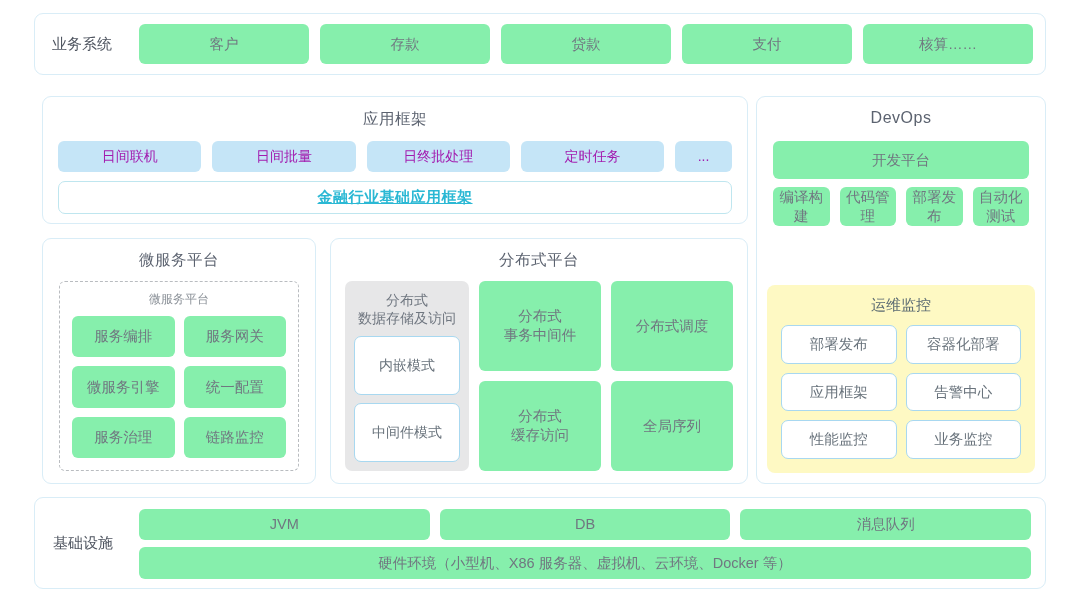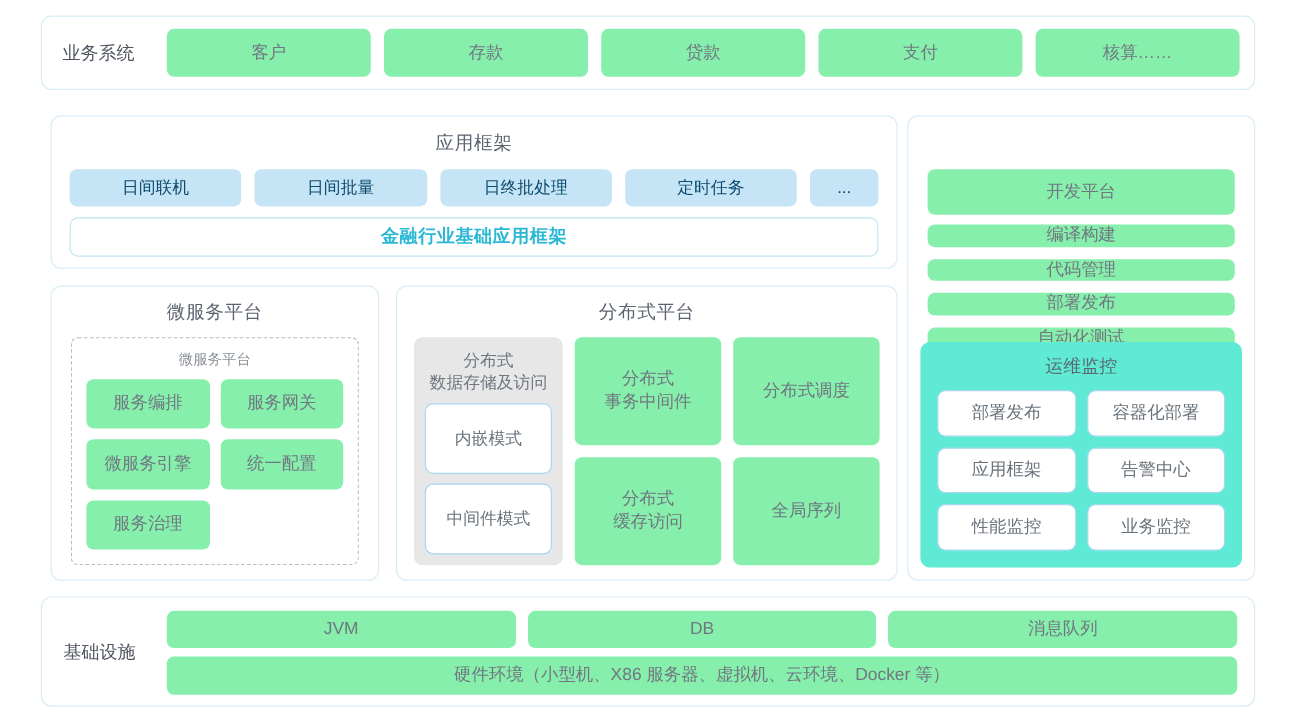--- a/index.html
+++ b/index.html
@@ -32,21 +32,21 @@
     box-sizing:border-box;
     display:flex;align-items:center;justify-content:center;
     text-align:center;
     border-radius:6px;
     font-size:14.5px;
     line-height:1.28;
     color:#707780;
     white-space:pre-line;
   }
   .chip.gray{background:#86efac;}
-  .chip.blue{background:#c5e5f7;color:#0c4a6e;}
+  .chip.blue{background:#c5e5f7;color:#a21caf;}
   .chip.white-outline{
     background:#ffffff;
     border:1px solid #a8d8f0;
     color:#69737c;
     border-radius:7px;
   }
 
   
   #business-row{left:34px;top:13px;width:1012px;height:62px;}
   #business-row .label{
@@ -67,36 +67,36 @@
     position:absolute;left:15px;right:15px;top:44px;height:31px;
     display:flex;gap:11px;
   }
   #app-framework .fw-chips .chip{flex:1;font-size:14px;}
   #app-framework .fw-chips .chip.narrow{flex:0 0 57px;}
   #app-framework .fw-banner{
     position:absolute;left:15px;right:15px;top:84px;height:33px;
     box-sizing:border-box;
     display:flex;align-items:center;justify-content:center;
     border:1px solid #bfe6ef;border-radius:7px;background:#fff;
-    color:#2bb8d4;font-size:15px;font-weight:bold;letter-spacing:.5px;
+    color:#2bb8d4;font-size:15px;font-weight:bold;letter-spacing:.5px;text-decoration:underline;
   }
 
   
   #devops{left:756px;top:96px;width:290px;height:388px;}
   #devops .card-title{margin-top:12px;font-size:16px;}
   #devops .dv-full{
     position:absolute;left:16px;right:16px;top:44px;height:38px;
   }
   #devops .dv-grid{
     position:absolute;left:16px;right:16px;top:90px;height:88px;
-    display:grid;grid-template-columns:1fr;grid-template-rows:1fr 1fr;gap:10px;
+    display:grid;grid-template-columns:1fr 1fr 1fr 1fr;grid-template-rows:1fr 1fr;gap:10px;
   }
   #ops-monitor{
     position:absolute;left:10px;right:10px;top:188px;bottom:10px;
-    background:#5eead4;border-radius:8px;
+    background:#fef9c3;border-radius:8px;
   }
   #ops-monitor .om-title{
     text-align:center;font-size:15px;color:#5a6a72;padding-top:11px;
   }
   #ops-monitor .om-grid{
     position:absolute;left:14px;right:14px;top:40px;bottom:14px;
     display:grid;grid-template-columns:1fr 1fr;grid-template-rows:1fr 1fr 1fr;gap:9px;
   }
 
   
@@ -177,20 +177,21 @@
       <div class="chip blue">日间联机</div>
       <div class="chip blue">日间批量</div>
       <div class="chip blue">日终批处理</div>
       <div class="chip blue">定时任务</div>
       <div class="chip blue narrow">...</div>
     </div>
     <div class="fw-banner">金融行业基础应用框架</div>
   </div>
 
   <div class="card" id="devops">
+    <div class="card-title">DevOps</div>
     <div class="chip gray dv-full">开发平台</div>
     <div class="dv-grid">
       <div class="chip gray">编译构建</div>
       <div class="chip gray">代码管理</div>
       <div class="chip gray">部署发布</div>
       <div class="chip gray">自动化测试</div>
     </div>
     <div id="ops-monitor">
       <div class="om-title">运维监控</div>
       <div class="om-grid">
@@ -207,20 +208,21 @@
   <div class="card" id="microservice">
     <div class="card-title">微服务平台</div>
     <div class="dashed">
       <div class="inner-title">微服务平台</div>
       <div class="ms-grid">
         <div class="chip gray">服务编排</div>
         <div class="chip gray">服务网关</div>
         <div class="chip gray">微服务引擎</div>
         <div class="chip gray">统一配置</div>
         <div class="chip gray">服务治理</div>
+        <div class="chip gray">链路监控</div>
       </div>
     </div>
   </div>
 
   <div class="card" id="distributed">
     <div class="card-title">分布式平台</div>
     <div class="dp-body">
       <div class="dp-col-left">
         <div class="lbl">分布式
 数据存储及访问</div>

